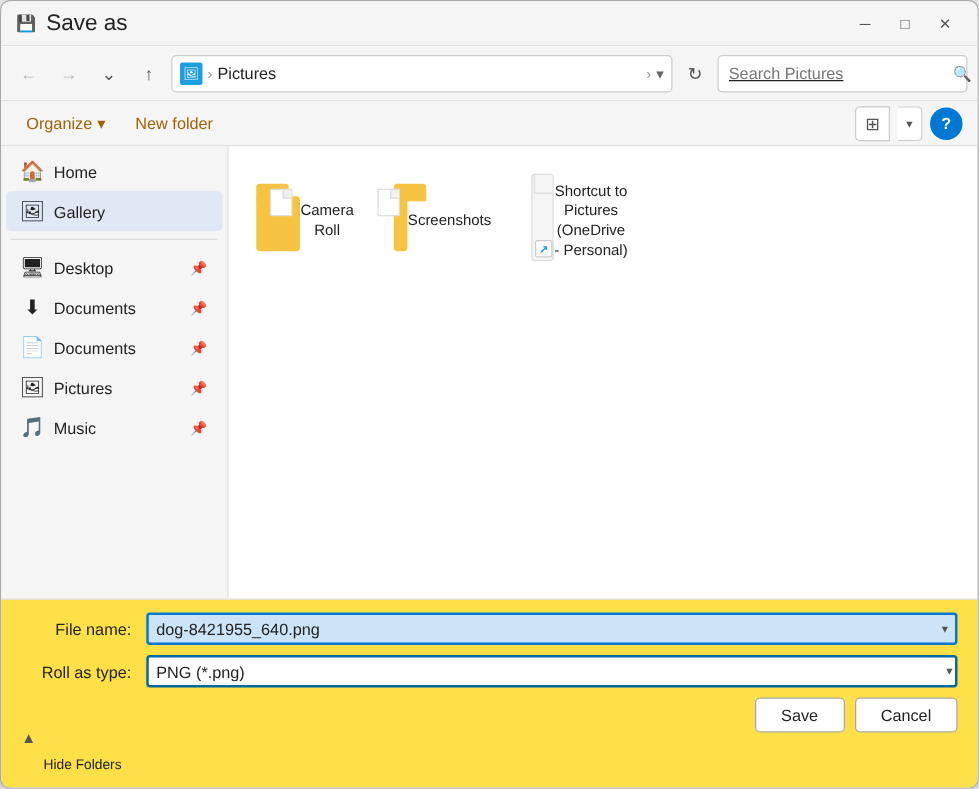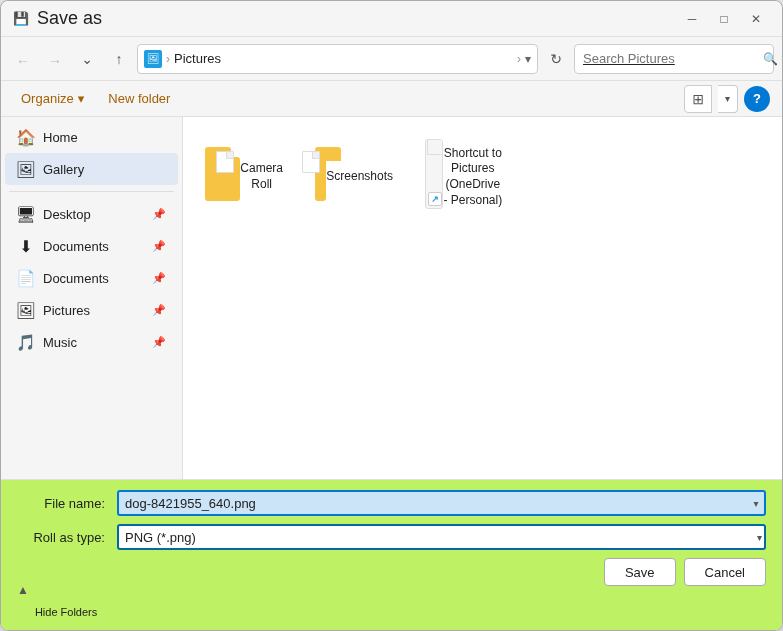--- a/index.html
+++ b/index.html
@@ -401,21 +401,21 @@
       margin-top: 6px;
       text-align: center;
       font-size: 12px;
       color: #222;
       line-height: 1.3;
     }
 
     
     .bottom-area {
       border-top: 1px solid #e0e0e0;
-      background: #bef264;
+      background: #fde047;
       padding: 10px 16px;
     }
     .form-row {
       display: flex;
       align-items: center;
       margin-bottom: 8px;
     }
     .form-label {
       width: 100px;
       text-align: right;

